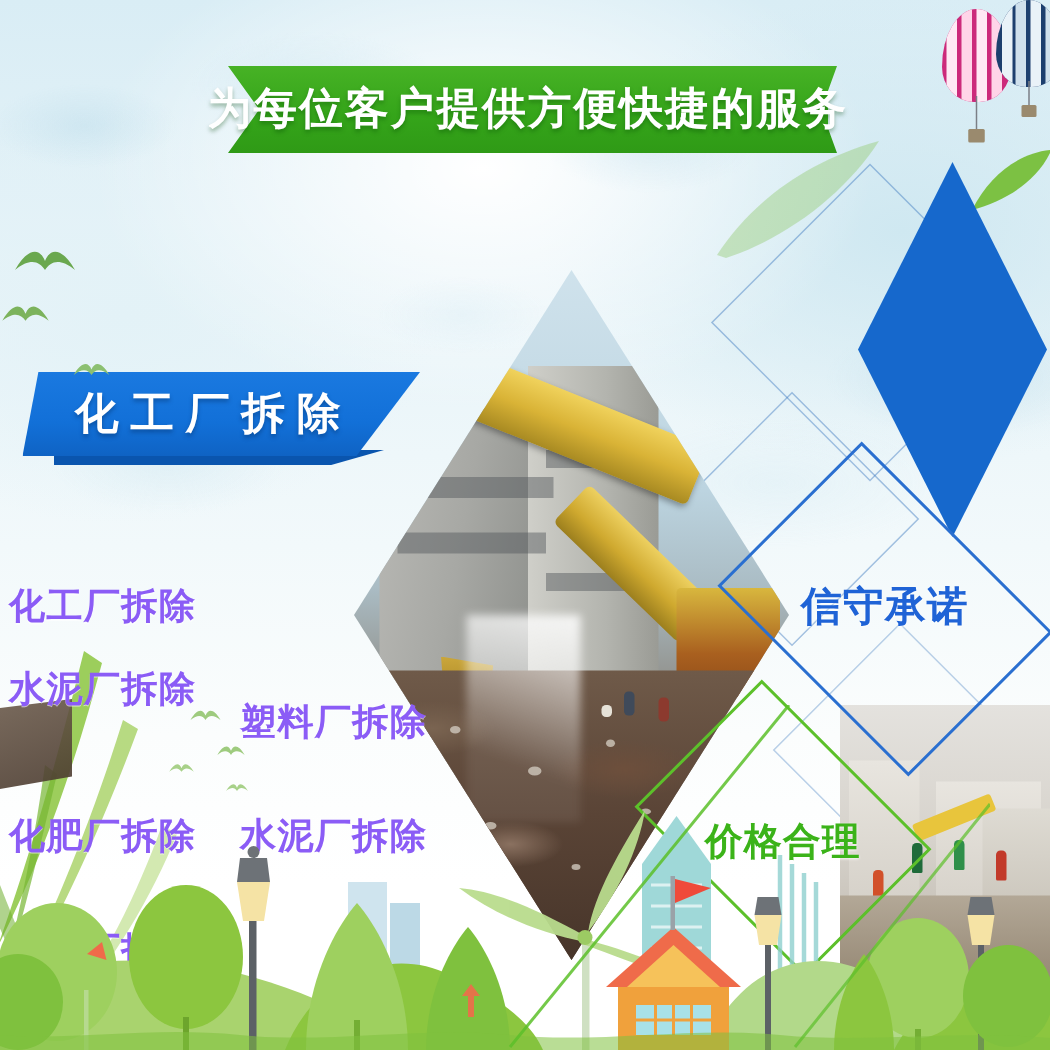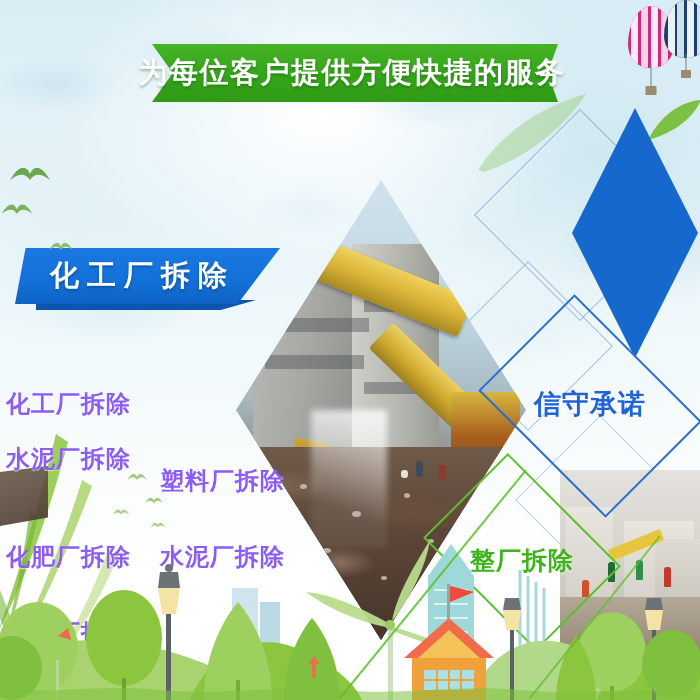--- a/index.html
+++ b/index.html
@@ -338,21 +338,21 @@
     <div class="brp-b" style="left:68%;top:30%;width:32%;height:42%;background:linear-gradient(180deg,#dedbd3,#c3bdb2);"></div>
     <div class="brp-arm"></div>
     <div class="brp-w" style="left:16%;top:48%;background:#d2502a;"></div>
     <div class="brp-w" style="left:34%;top:40%;background:#1f6b3a;"></div>
     <div class="brp-w" style="left:54%;top:39%;background:#2f8f4a;"></div>
     <div class="brp-w" style="left:74%;top:42%;background:#c23a2a;"></div>
     <div class="brp-rubble"></div>
   </div>
 
   <div class="green-diamond-outline"></div>
-  <div class="price-text">整厂拆除</div>
+  <div class="price-text">价格合理</div>
 
   <svg class="eco" viewBox="0 0 700 190">
 
     <g>
       <rect x="232" y="78" width="26" height="112" fill="#cfe4ee"></rect>
       <rect x="260" y="92" width="20" height="98" fill="#bcd9e6"></rect>
       <rect x="428" y="66" width="46" height="124" fill="#9fd8d8"></rect>
       <path d="M428 66 L451 34 L474 66 Z" fill="#9fd8d8"></path>
       <g stroke="#ffffff" stroke-width="2" opacity=".65">
         <line x1="434" y1="80" x2="468" y2="80"></line>

